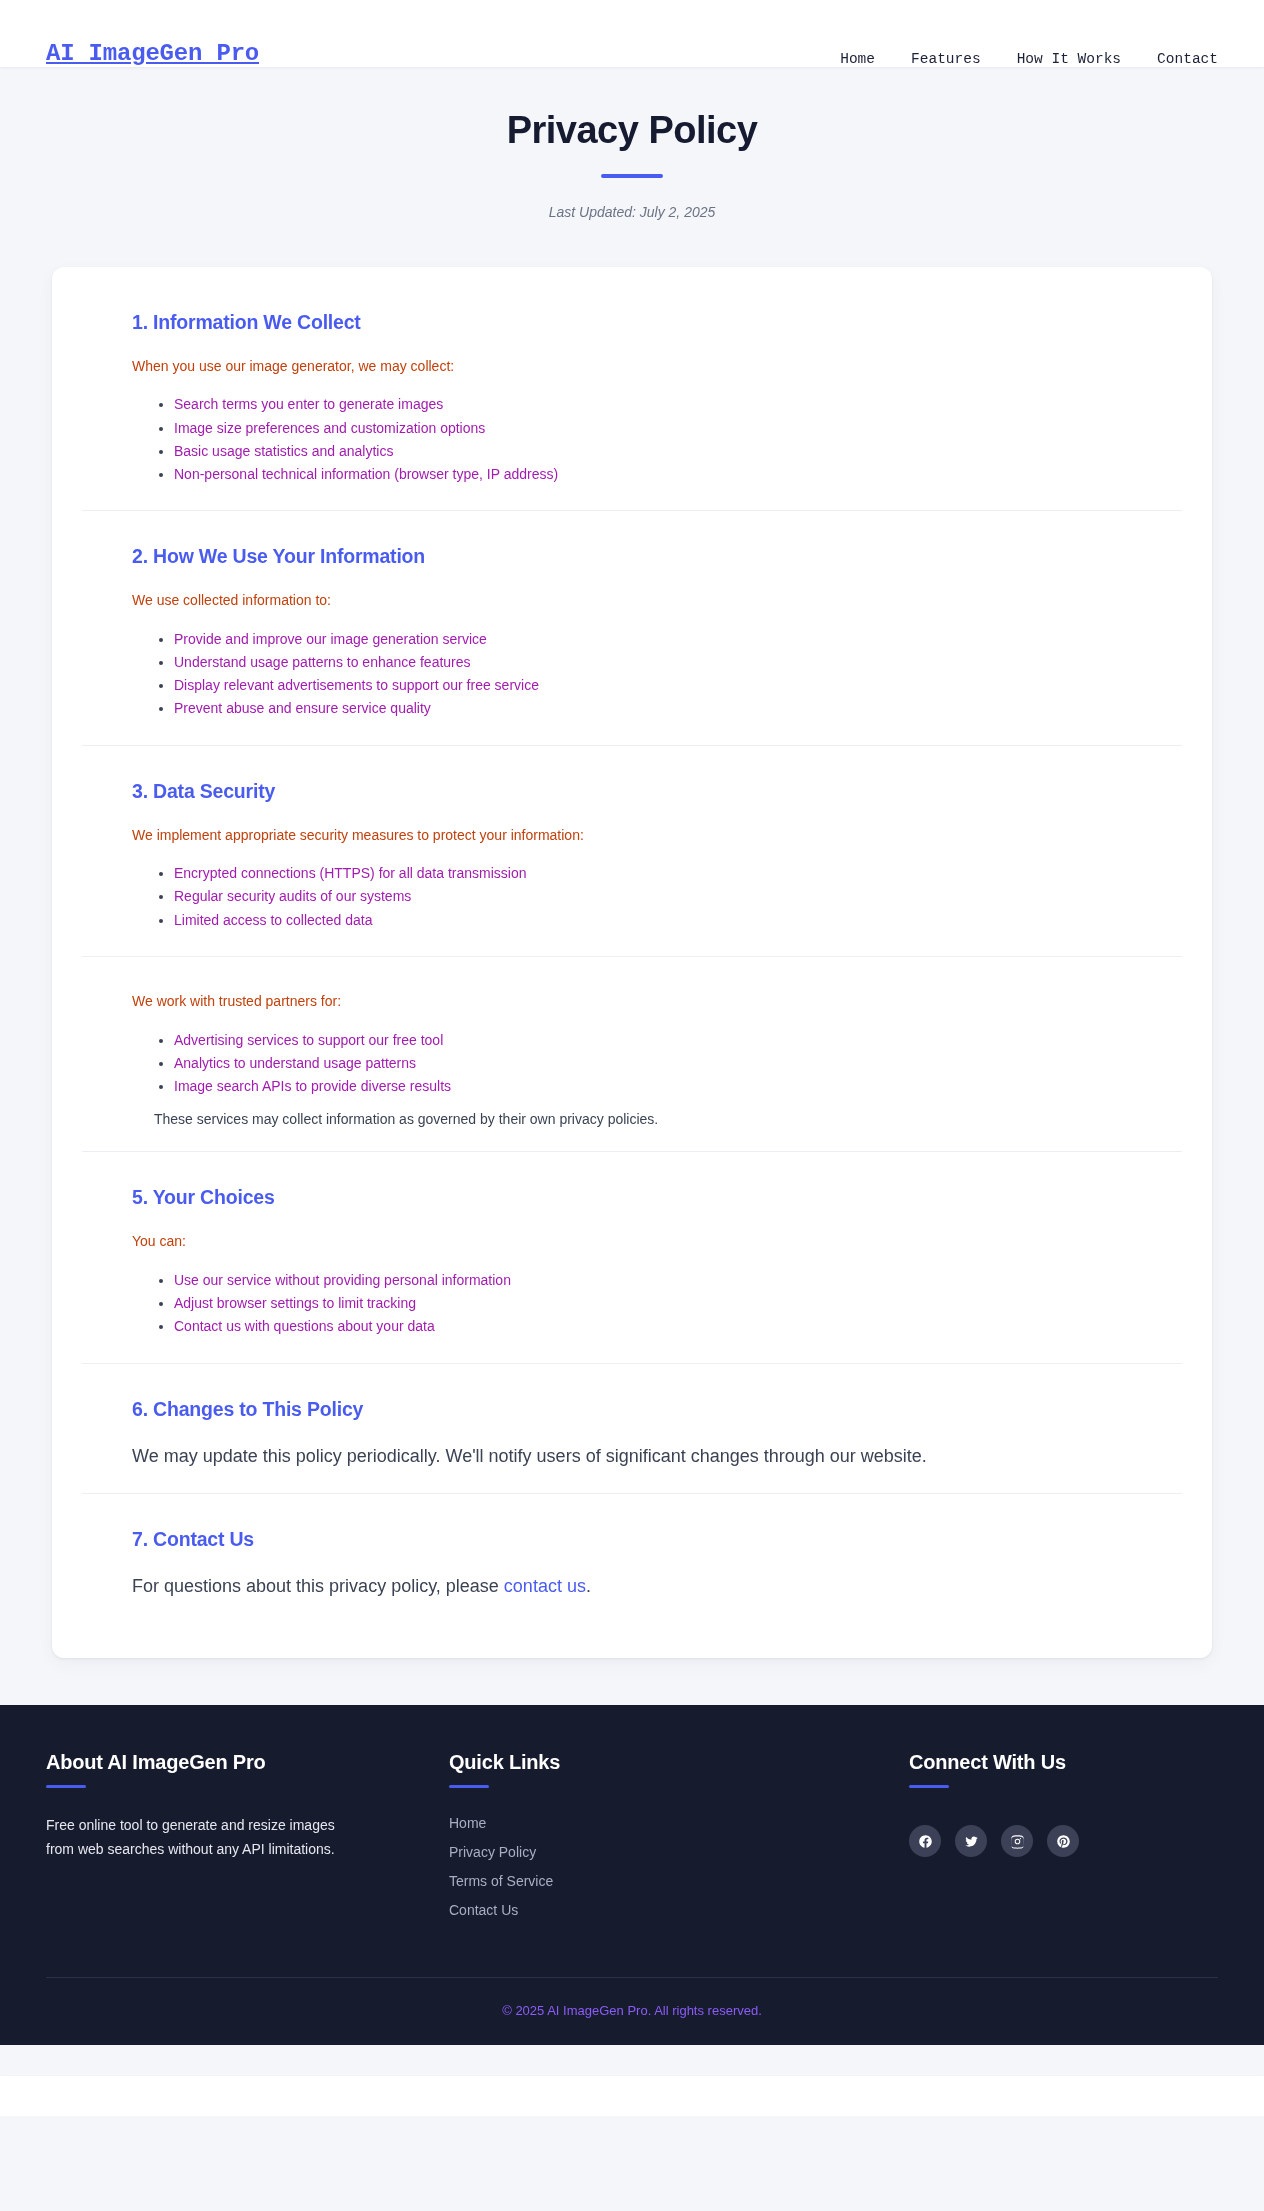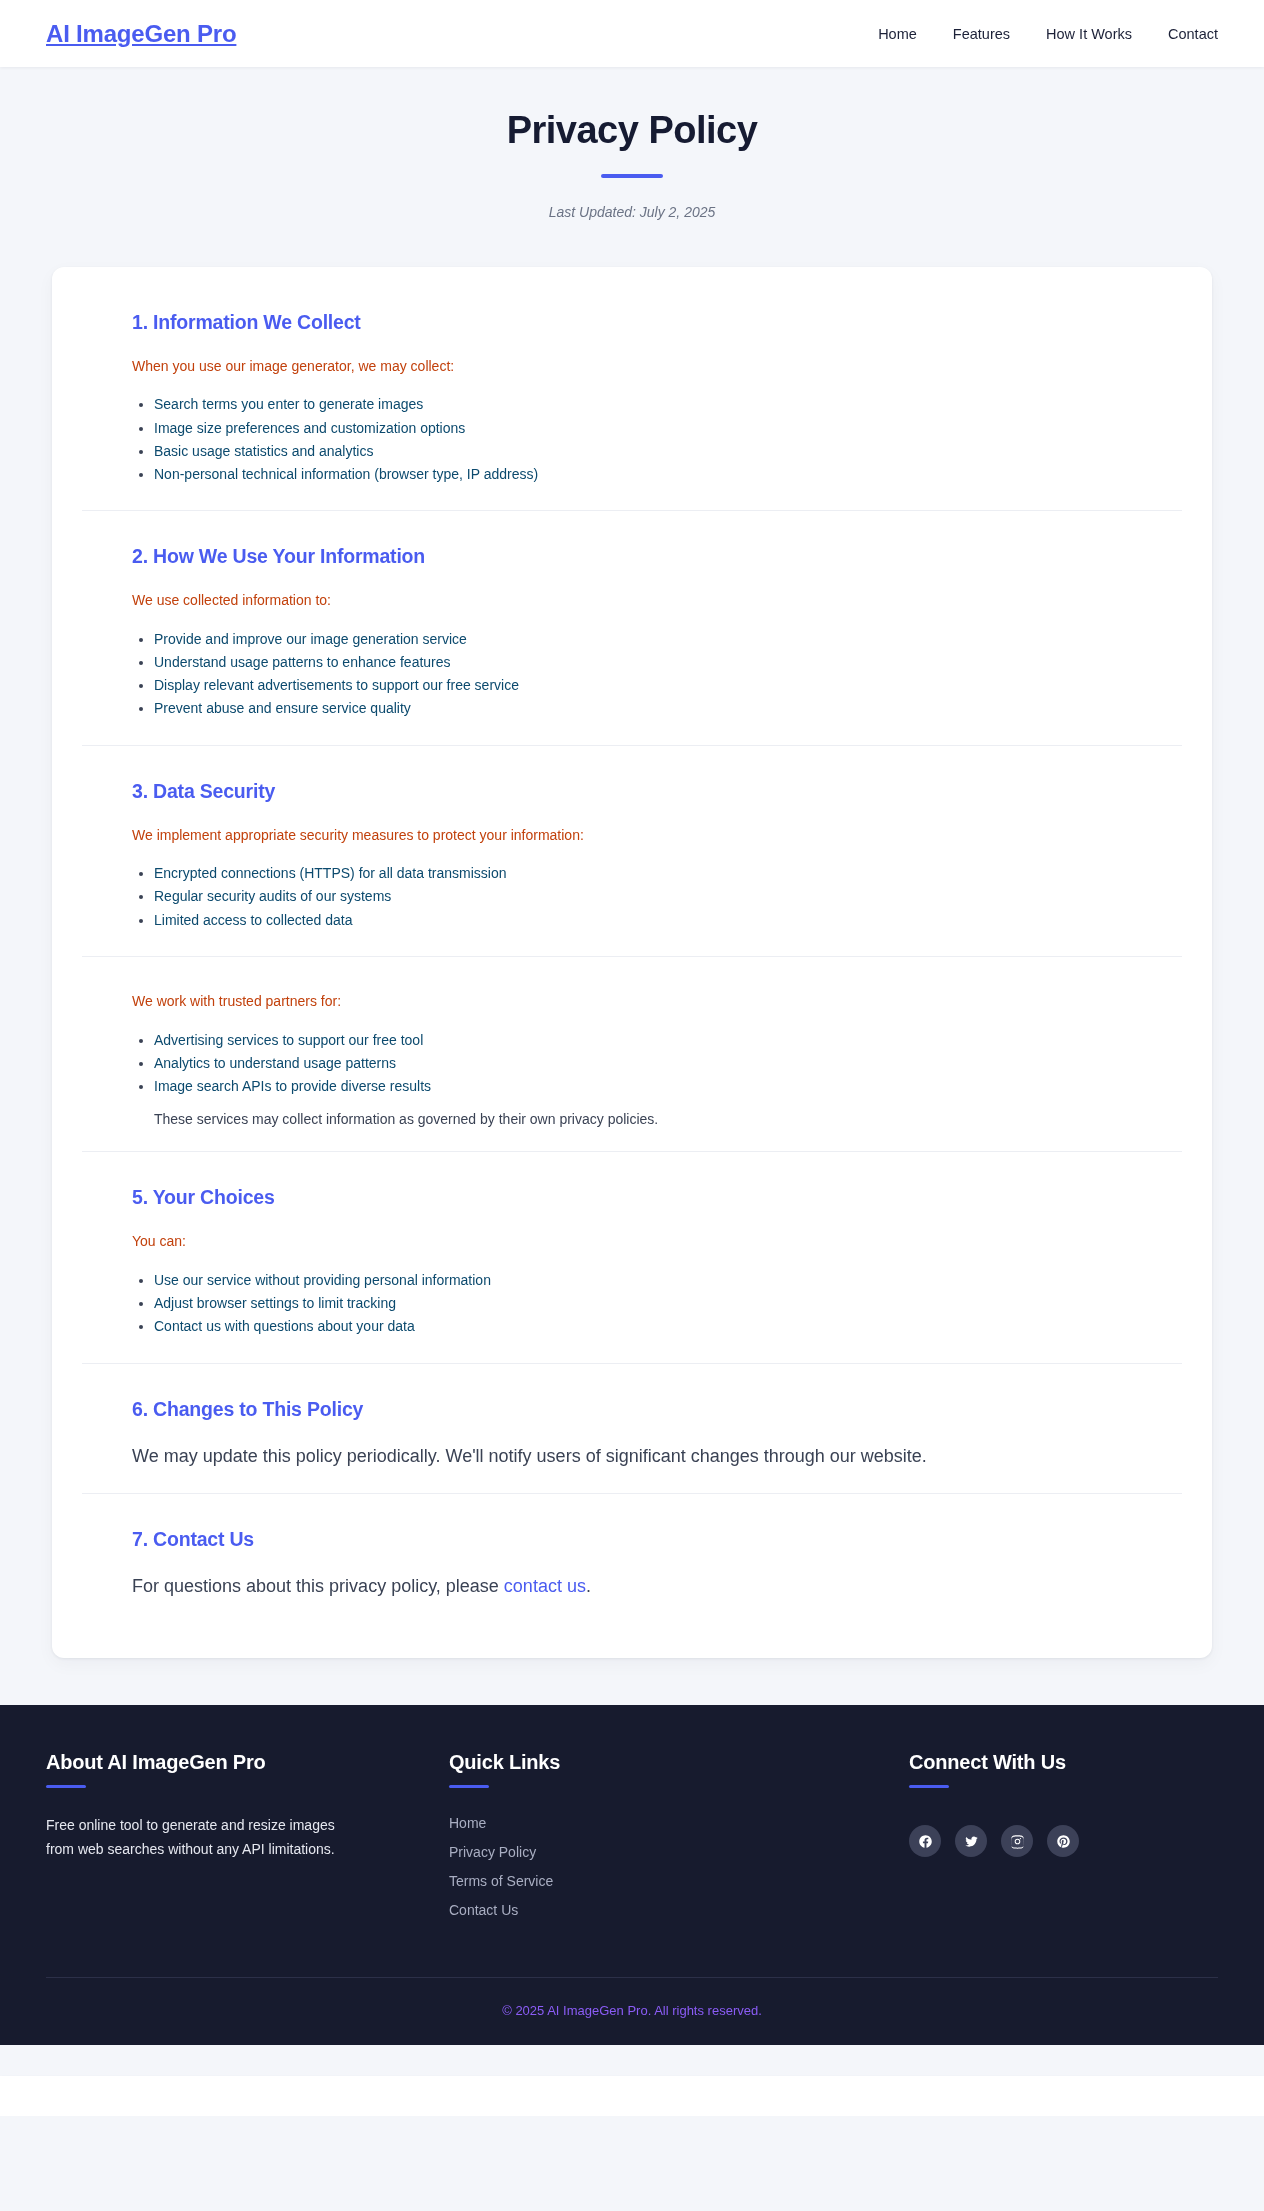--- a/index.html
+++ b/index.html
@@ -10,26 +10,27 @@
     font-family: "Liberation Sans", sans-serif;
     -webkit-font-smoothing: antialiased;
   }
   body { width: 1264px; min-height: 2211px; position: relative; }
 
   
   .site-header {
     background: #ffffff;
     height: 67px;
     display: flex;
-    align-items: center;
+    align-items: flex-end;
     justify-content: space-between;
     padding: 0 46px 0 46px;
     box-shadow: 0 1px 3px rgba(16,24,40,0.06);
     position: relative;
     z-index: 5;
+    font-family: Liberation Mono, monospace;
   }
   .brand {
     font-size: 24px;
     font-weight: 700;
     color: #4a5cf0;
     letter-spacing: -0.2px;
     white-space: nowrap;
   }
   .main-nav {
     display: flex;
@@ -96,23 +97,24 @@
     line-height: 1.55;
     margin-bottom: 18px;
   }
   .section-list {
     list-style: disc;
     padding-left: 22px;
     margin: 0;
   }
   .section-list li {
     font-size: 14px;
-    color: #0c4a6e;
+    color: #a21caf;
     line-height: 1.3;
     margin-bottom: 5px;
+    margin-left: 20px;
   }
   .section-list li::marker { color: #3a4254; }
   .list-note {
     font-size: 14px;
     color: #3a4254;
     line-height: 1.45;
     padding-left: 22px;
     margin-top: 14px;
   }
   .section-body {

